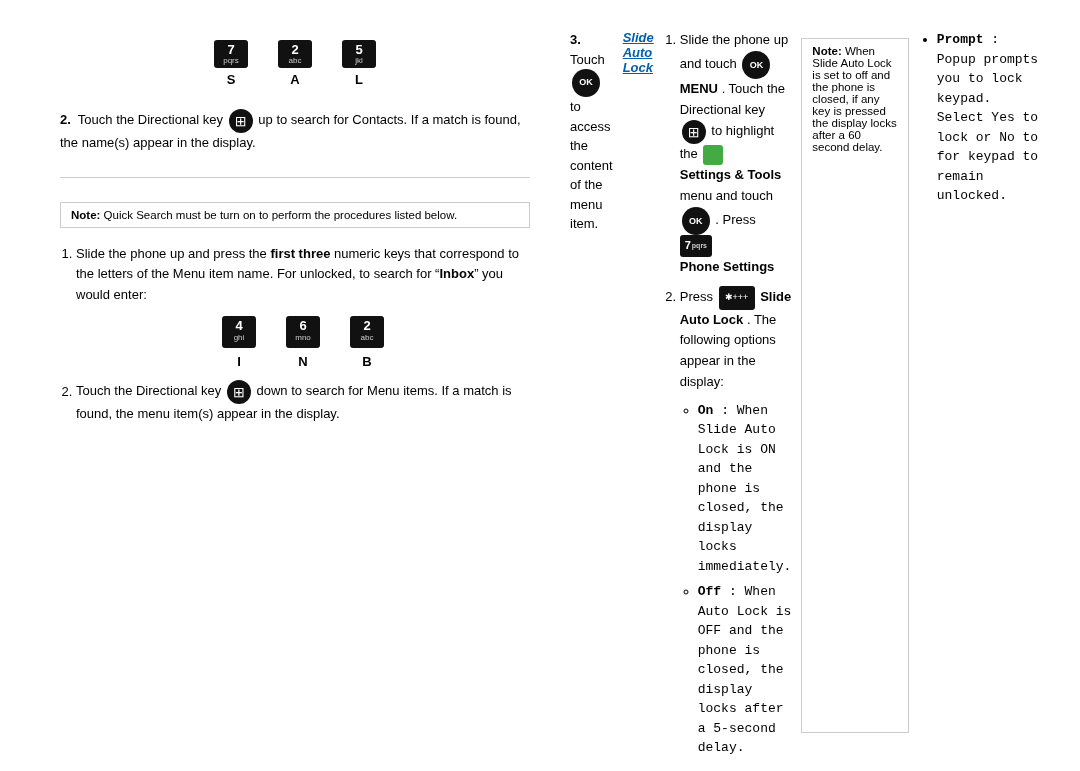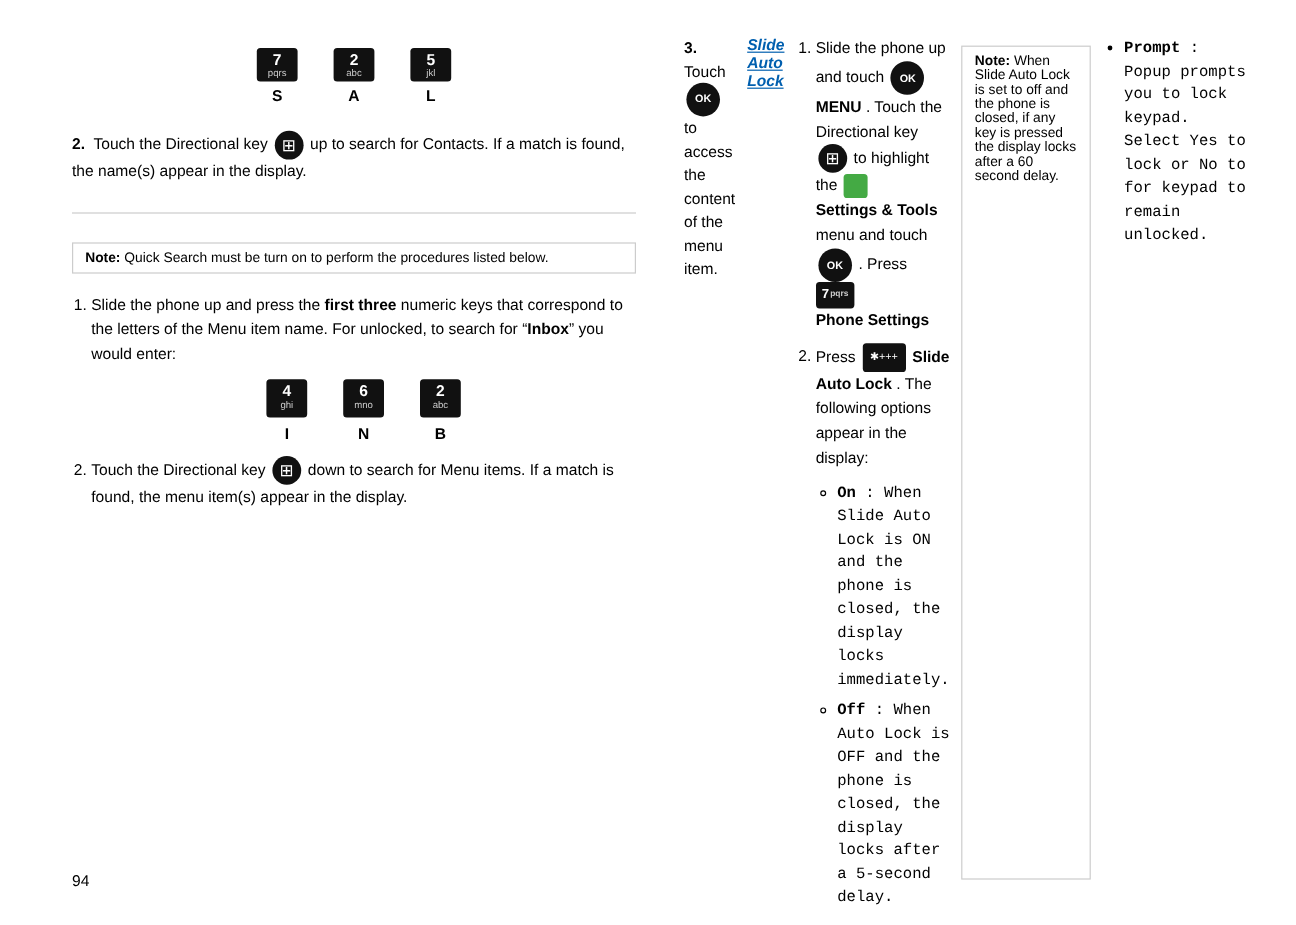--- a/index.html
+++ b/index.html
@@ -242,21 +242,20 @@
         </div>
       </li>
 
       <li style="margin-top:6px;">
         <span>Touch the Directional key</span>
         <span class="dkey" style="font-size:0;"></span>
         <span>down to search for Menu items. If a match is found, the menu item(s) appear in the display.</span>
       </li>
     </ol>
 
-    <div style="margin-top:auto;font-size:13px;">94</div>
   </div>
 
   <div class="right-col">
 
     <p>
       <span class="step-num">3.</span>&nbsp;
       <span>Touch</span>
       <span class="ok-key" style="font-size:9px;">OK</span>
       <span>to access the content of the menu item.</span>
     </p>

